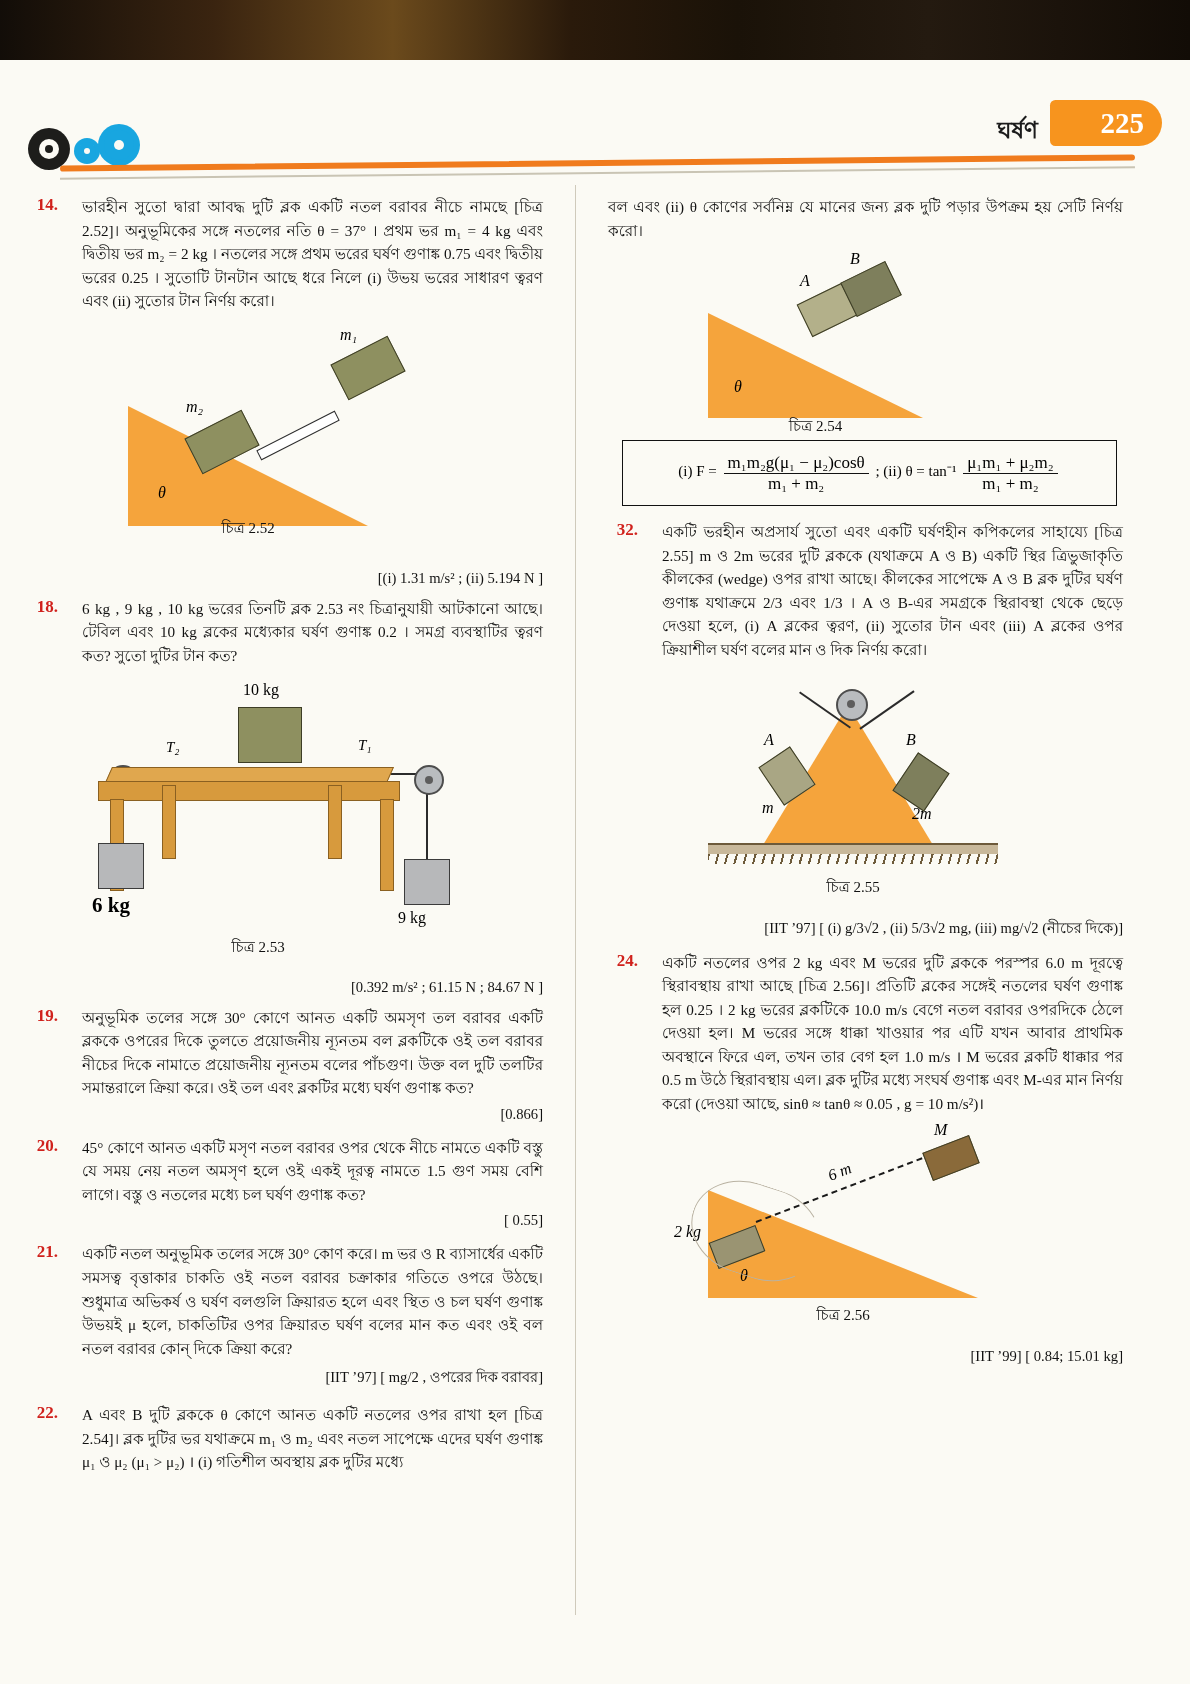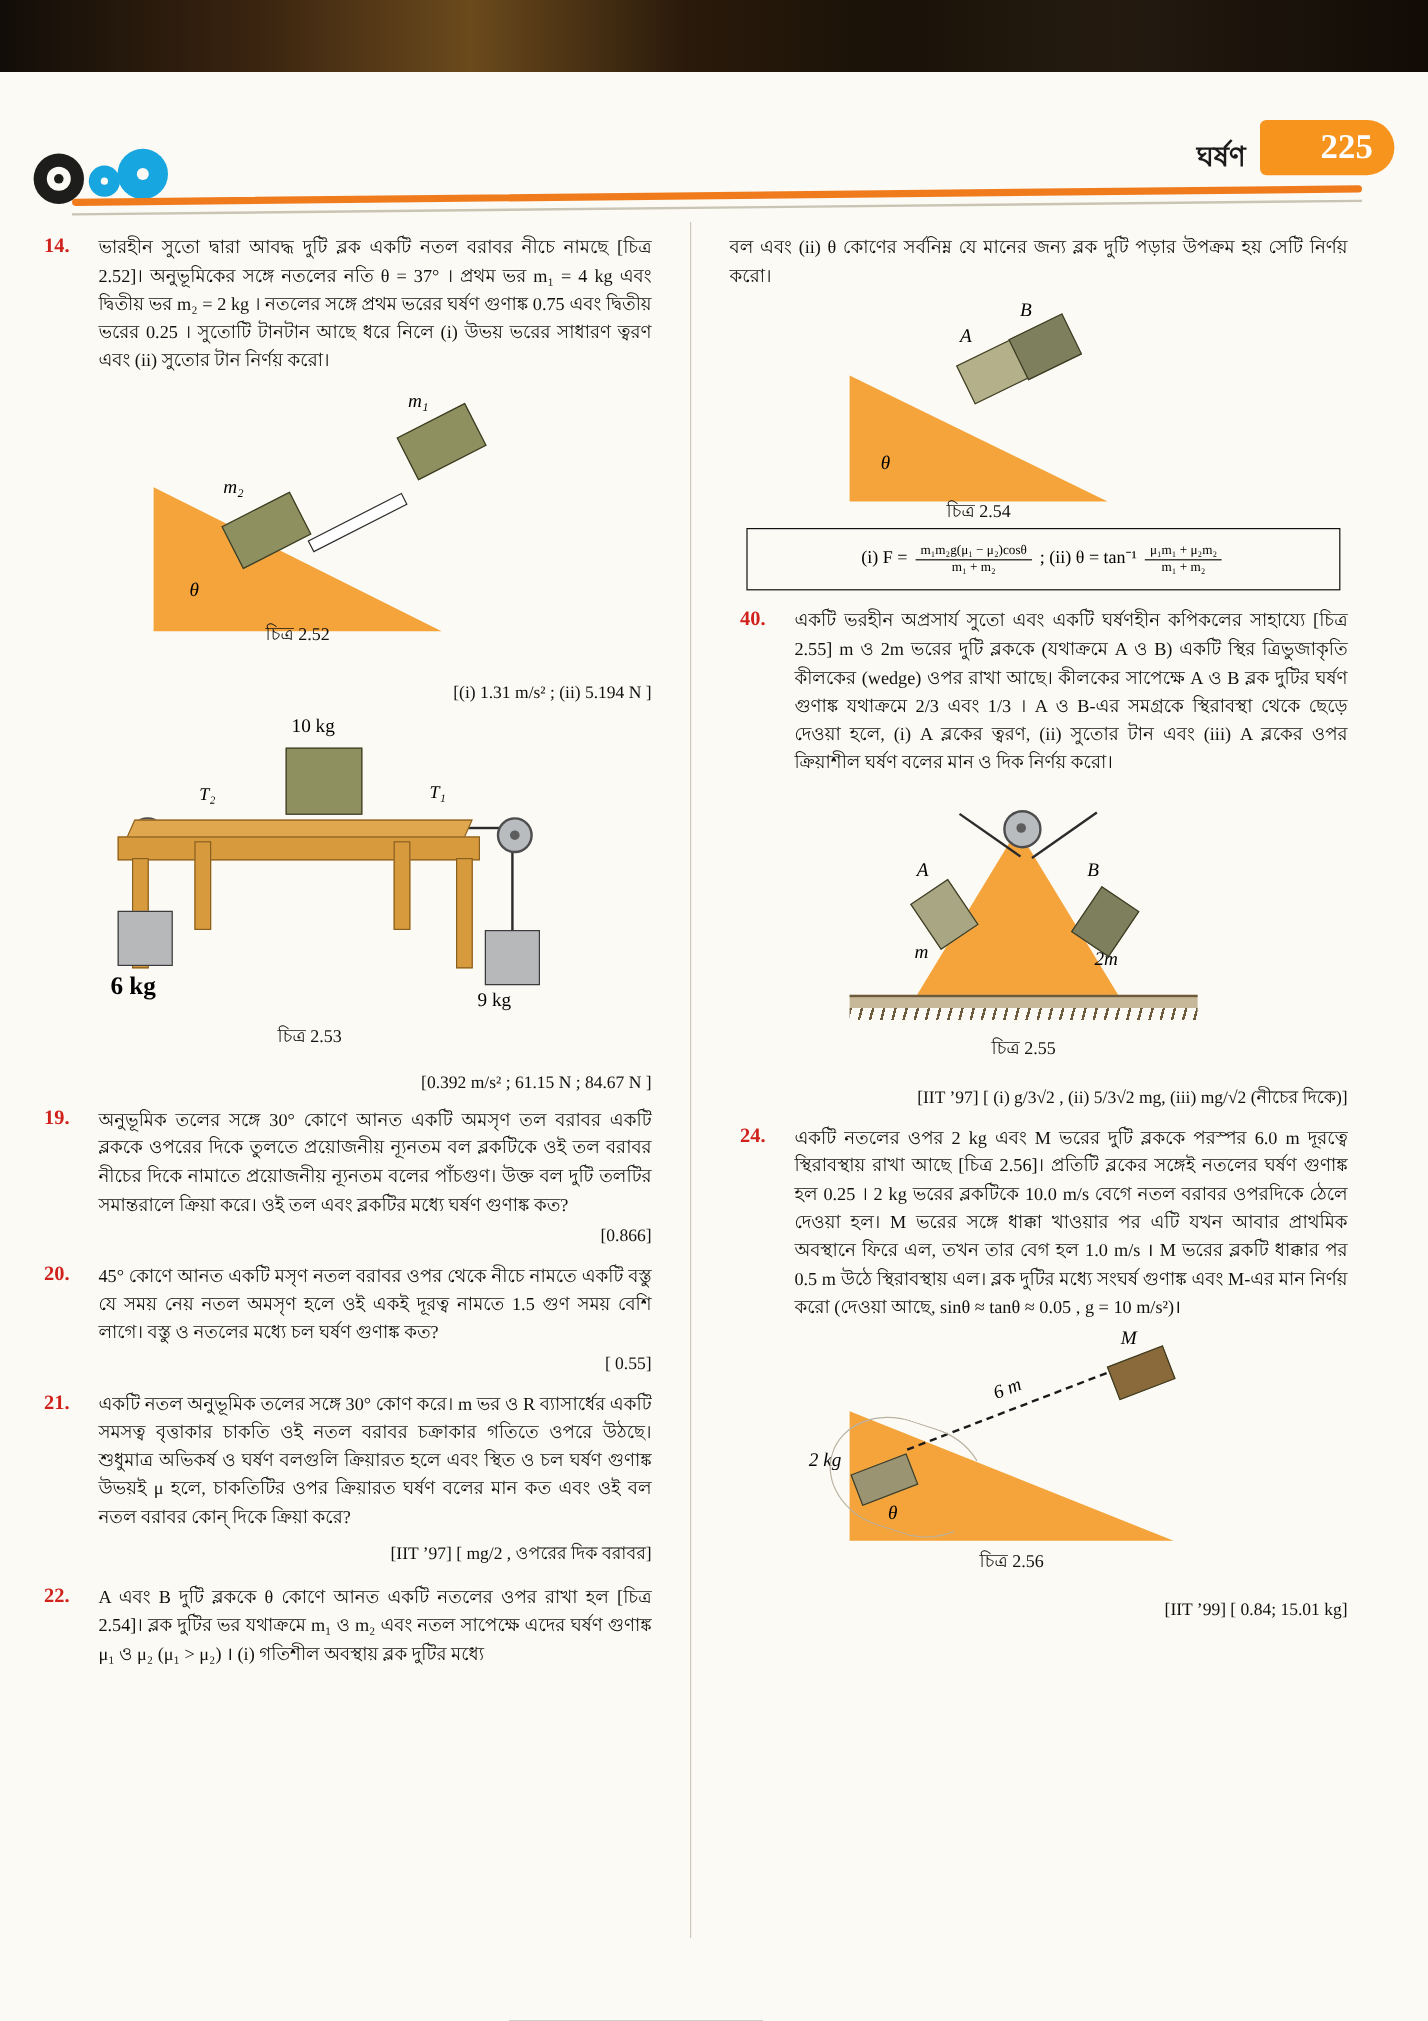--- a/index.html
+++ b/index.html
@@ -140,21 +140,21 @@
     border-bottom:108px solid #f5a43c;
     border-right:270px solid transparent;
   }
   .dashline{
     position:absolute;border-top:2px dashed #1a1a1a;
   }
   .boxed-formula{
     margin:10px 6px 14px 14px;border:1.6px solid #111;padding:12px 10px;
     font-size:15px;text-align:center;line-height:1.5;
   }
-  .frac{display:inline-block;vertical-align:middle;text-align:center;font-size:11px;line-height:1.15;margin:0 3px;}
+  .frac{display:inline-block;vertical-align:middle;text-align:center;font-size:17px;line-height:1.15;margin:0 3px;}
   .frac .num{display:block;border-bottom:1.3px solid #111;padding:0 4px;}
   .frac .den{display:block;padding:0 4px;text-align:center;}
   .scribble{
     position:absolute;left:690px;top:1185px;width:130px;height:90px;
     border:1.4px solid #b9b2a2;border-radius:50%/60%;
     border-right-color:transparent;border-top-color:#b9b2a2;
     transform:rotate(18deg);
   }
 </style>
 </head>
@@ -191,20 +191,24 @@
       <div class="blk" style="left:122px;top:96px;width:62px;height:38px;transform:rotate(-27deg);"></div>
       <div style="position:absolute;left:186px;top:104px;width:86px;height:9px;background:#fff;border:1.4px solid #2d2d2d;transform:rotate(-27deg);"></div>
       <div class="ang" style="left:272px;top:0px;font-size:16px;">m₁</div>
       <div class="ang" style="left:118px;top:72px;font-size:16px;">m₂</div>
       <div class="ang" style="left:90px;top:158px;font-size:16px;">θ</div>
       <div class="figcap" style="position:absolute;left:60px;top:186px;width:240px;">চিত্র 2.52</div>
     </div>
 
     <div class="ans" style="margin-top:34px;">[(i) 1.31 m/s² ; (ii) 5.194 N ]</div>
 
+    <div class="q">
+      <div class="qnum">18.</div>
+      <div class="qbody">6 kg , 9 kg , 10 kg ভরের তিনটি ব্লক 2.53 নং চিত্রানুযায়ী আটকানো আছে। টেবিল এবং 10 kg ব্লকের মধ্যেকার ঘর্ষণ গুণাঙ্ক 0.2 । সমগ্র ব্যবস্থাটির ত্বরণ কত? সুতো দুটির টান কত?</div>
+    </div>
 
     <div class="figbox f253">
       <div class="lbl" style="left:185px;top:0px;font-size:16px;">10 kg</div>
       <div class="blk" style="left:180px;top:26px;width:62px;height:54px;background:#8e9060;"></div>
 
       <div class="string" style="left:72px;top:92px;width:120px;height:2px;"></div>
       <div class="string" style="left:236px;top:92px;width:122px;height:2px;"></div>
       <div class="string" style="left:62px;top:100px;width:2px;height:62px;"></div>
       <div class="string" style="left:368px;top:100px;width:2px;height:78px;"></div>
       <div class="lbl ital" style="left:108px;top:58px;">T₂</div>
@@ -272,21 +276,21 @@
         <span class="den">m₁ + m₂</span>
       </span>
       <span>; (ii) θ = tan⁻¹</span>
       <span class="frac">
         <span class="num">μ₁m₁ + μ₂m₂</span>
         <span class="den">m₁ + m₂</span>
       </span>
     </div>
 
     <div class="q">
-      <div class="qnum">40.</div>
+      <div class="qnum">32.</div>
       <div class="qbody">একটি ভরহীন অপ্রসার্য সুতো এবং একটি ঘর্ষণহীন কপিকলের সাহায্যে [চিত্র 2.55] m ও 2m ভরের দুটি ব্লককে (যথাক্রমে A ও B) একটি স্থির ত্রিভুজাকৃতি কীলকের (wedge) ওপর রাখা আছে। কীলকের সাপেক্ষে A ও B ব্লক দুটির ঘর্ষণ গুণাঙ্ক যথাক্রমে 2/3 এবং 1/3 । A ও B-এর সমগ্রকে স্থিরাবস্থা থেকে ছেড়ে দেওয়া হলে, (i) A ব্লকের ত্বরণ, (ii) সুতোর টান এবং (iii) A ব্লকের ওপর ক্রিয়াশীল ঘর্ষণ বলের মান ও দিক নির্ণয় করো।</div>
     </div>
 
     <div class="figbox f255">
       <div class="wedge"></div>
       <div class="pulley" style="left:168px;top:14px;width:28px;height:28px;"></div>
       <div class="string" style="left:126px;top:34px;width:62px;height:2px;transform:rotate(35deg);background:#2b2b2b;"></div>
       <div class="string" style="left:186px;top:34px;width:66px;height:2px;transform:rotate(-35deg);background:#2b2b2b;"></div>
       <div class="blk" style="left:96px;top:82px;width:44px;height:36px;background:#a9a684;transform:rotate(56deg);"></div>
       <div class="blk" style="left:230px;top:88px;width:44px;height:36px;background:#7e7f5c;transform:rotate(-56deg);"></div>

